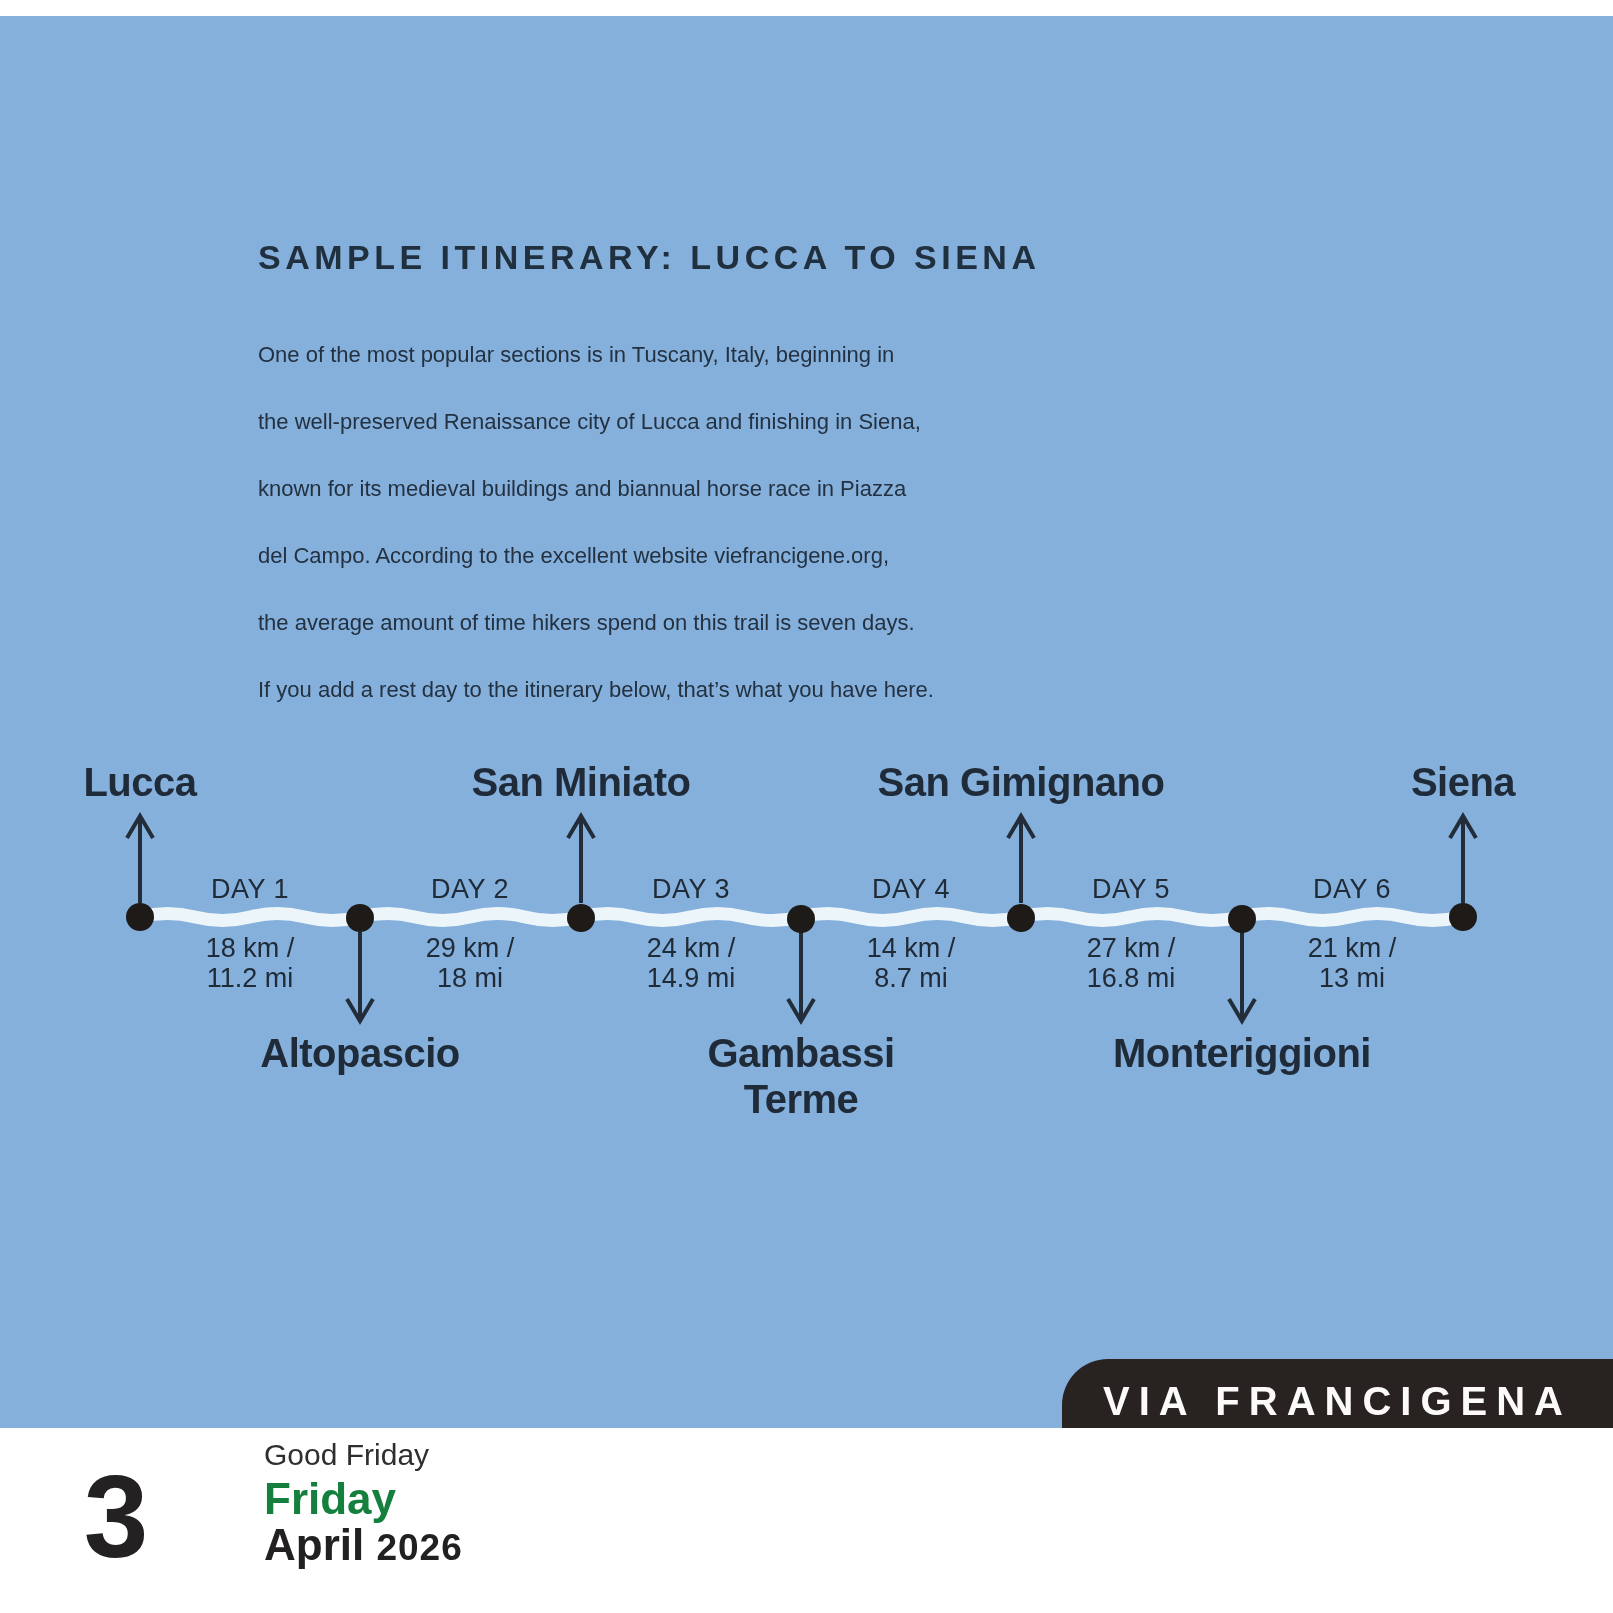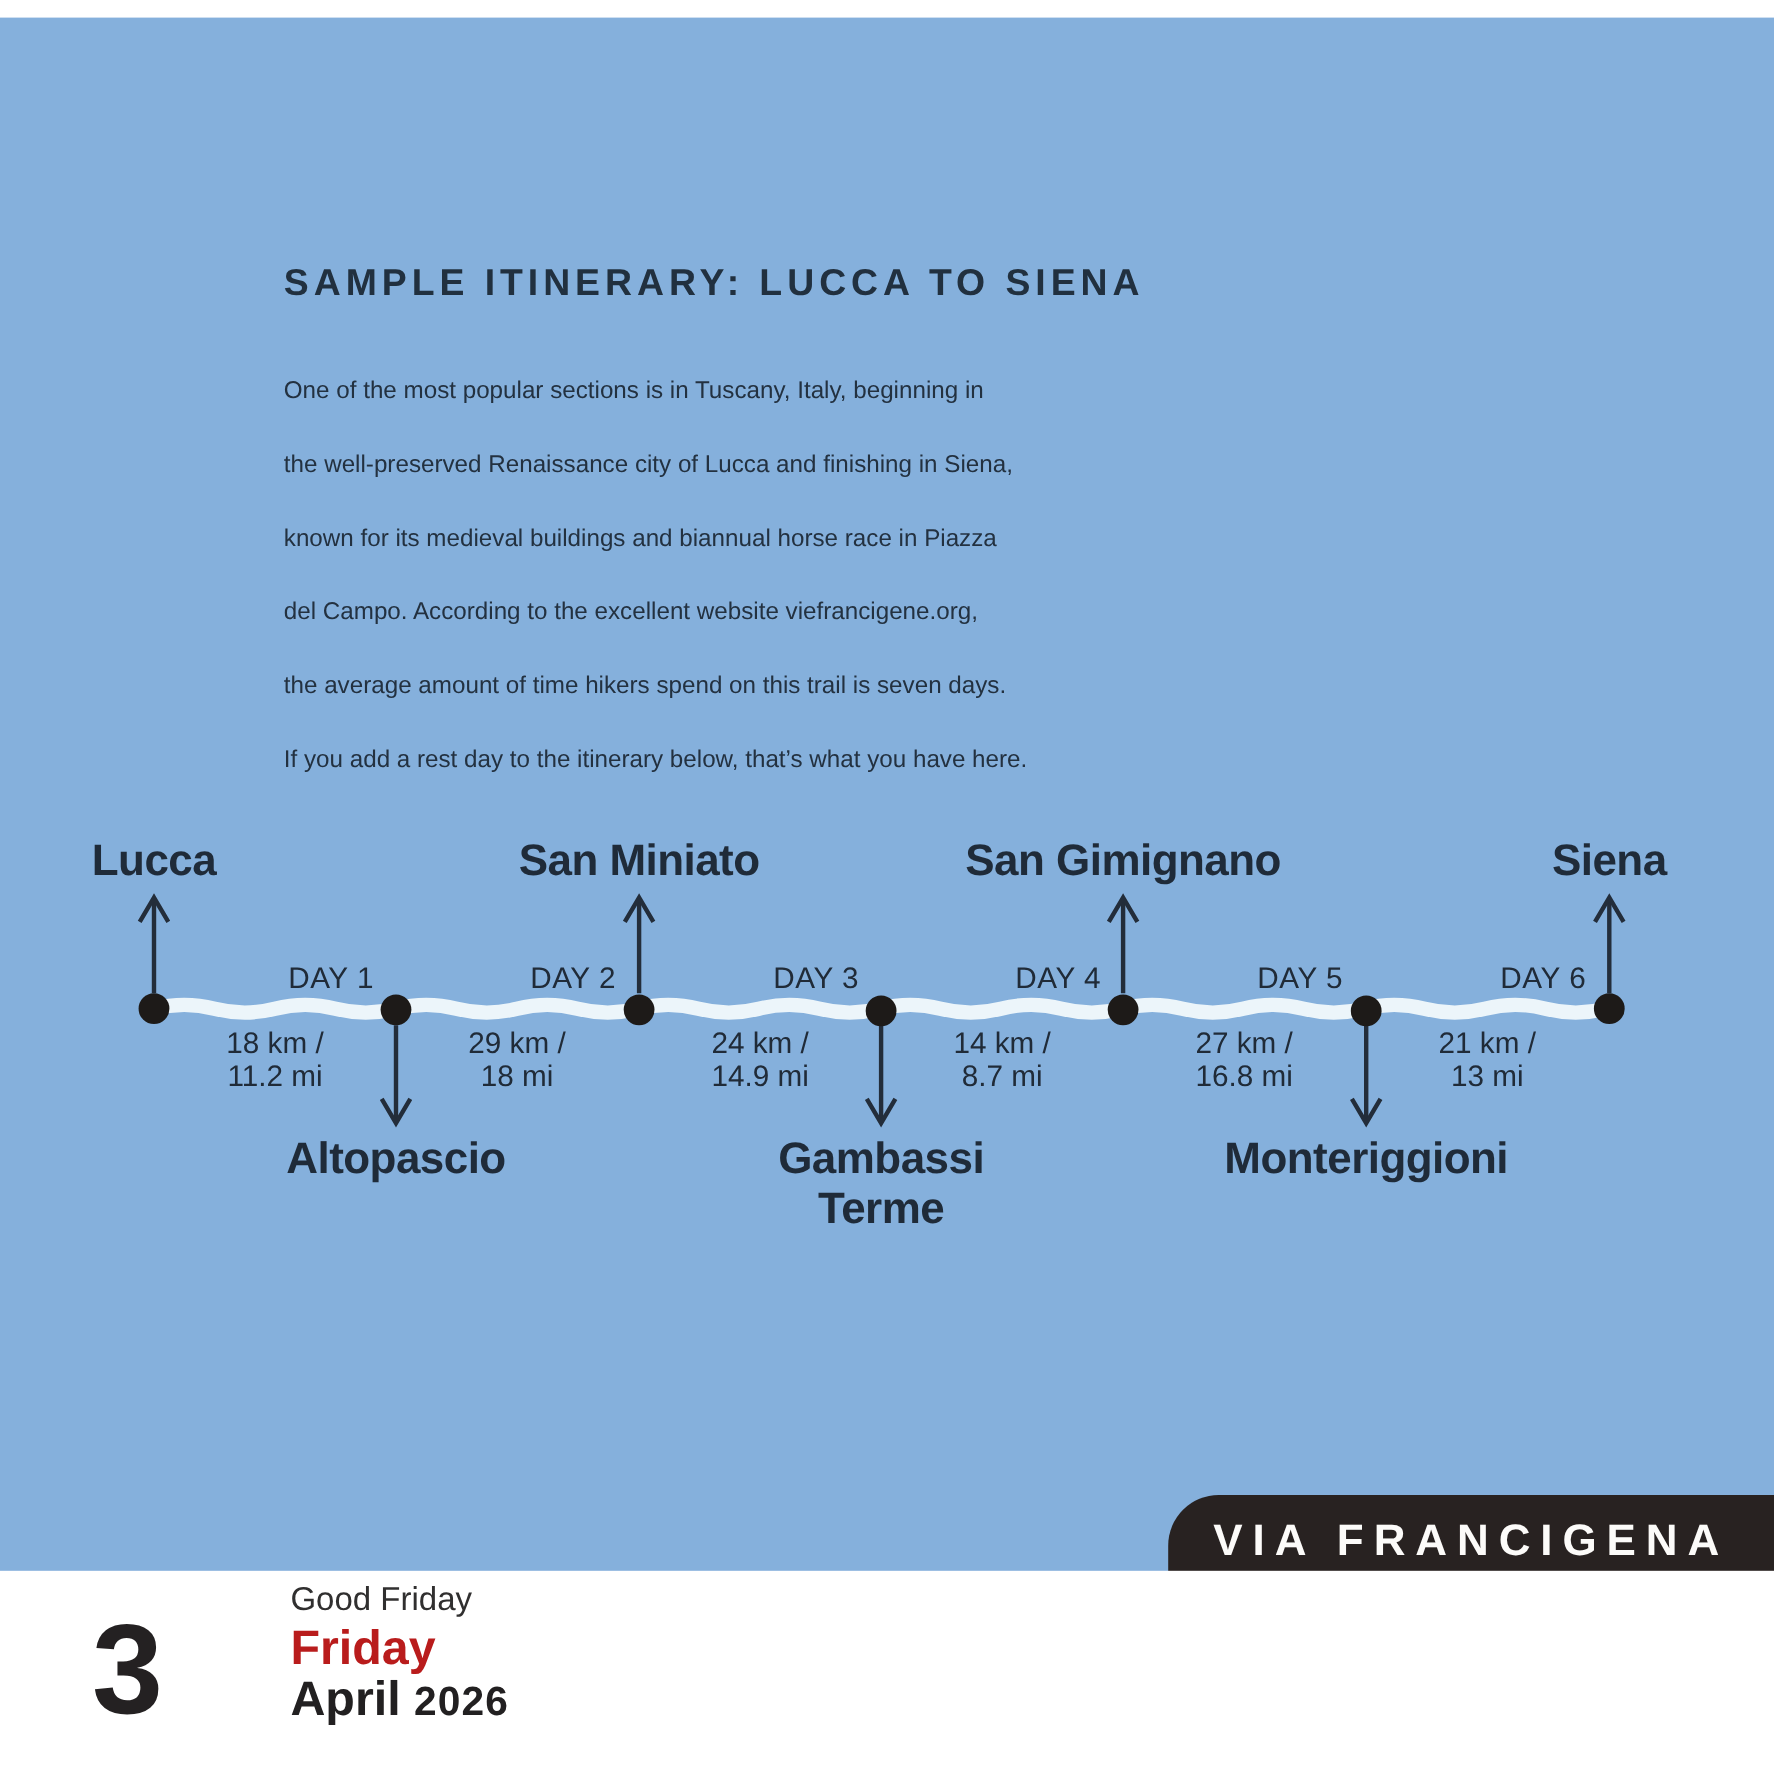--- a/index.html
+++ b/index.html
@@ -62,21 +62,21 @@
     white-space: nowrap;
     letter-spacing: -0.5px;
   }
   .city-top { top: 44px; }
   .city-bottom { top: 314px; white-space: normal; line-height: 46px; }
 
   .day-label {
     position: absolute;
     top: 158px;
     width: 180px;
-    text-align: right;
+    text-align: center;
     font-size: 27px;
     font-weight: 500;
     color: #202b38;
     letter-spacing: 0.5px;
   }
   .distance-label {
     position: absolute;
     top: 217px;
     width: 210px;
     text-align: center;
@@ -128,21 +128,21 @@
     margin-top: 10px;
     font-size: 30px;
     font-weight: 400;
     color: #302f2f;
   }
   .weekday-label {
     margin-top: 4px;
     font-size: 44px;
     font-weight: 700;
     line-height: 46px;
-    color: #b91c1c;
+    color: #15803d;
   }
   .monthyear-label {
     font-size: 44px;
     font-weight: 700;
     line-height: 46px;
     color: #222021;
   }
   .monthyear-label .year {
     font-size: 37px;
     font-weight: 600;

